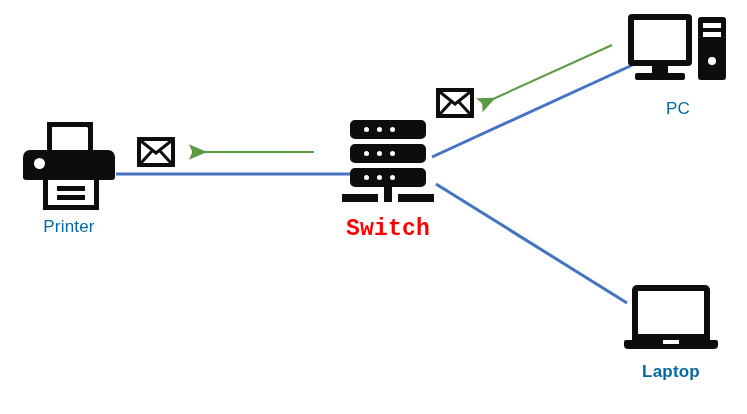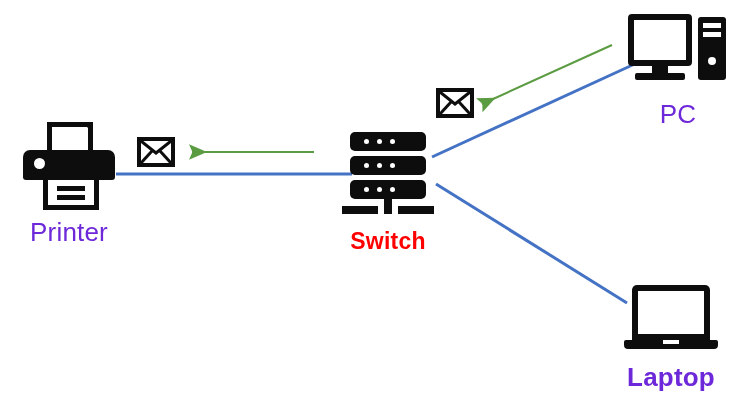--- a/index.html
+++ b/index.html
@@ -23,22 +23,22 @@
     left: 0;
     top: 0;
     width: 747px;
     height: 414px;
   }
   .node {
     position: absolute;
     text-align: center;
   }
   .node-label {
-    font-size: 26px;
-    color: #6d28d9;
+    font-size: 17px;
+    color: #0369a1;
     letter-spacing: 0.2px;
     line-height: 1.1;
     white-space: nowrap;
   }
   .node-label.accent {
     font-weight: bold;
     font-size: 23px;
   }
   .icon-box {
     position: relative;
@@ -89,21 +89,21 @@
   .pr-line {
     position: absolute; left: 9px;
     width: 28px; height: 5px;
     background: #0d0d0d;
   }
   .pr-line.l1 { top: 6px; }
   .pr-line.l2 { top: 15px; }
   #printer-node .node-label { margin-top: 8px; }
 
   
-  #switch-node { left: 336px; top: 132px; width: 104px; }
+  #switch-node { left: 336px; top: 120px; width: 104px; font-family: Liberation Mono, monospace; }
   .switch { width: 92px; height: 86px; }
   .sw-bar {
     position: absolute; left: 8px;
     width: 76px; height: 19px;
     background: #0d0d0d;
     border-radius: 5px;
   }
   .sw-bar.b1 { top: 0px; }
   .sw-bar.b2 { top: 24px; }
   .sw-bar.b3 { top: 48px; }

